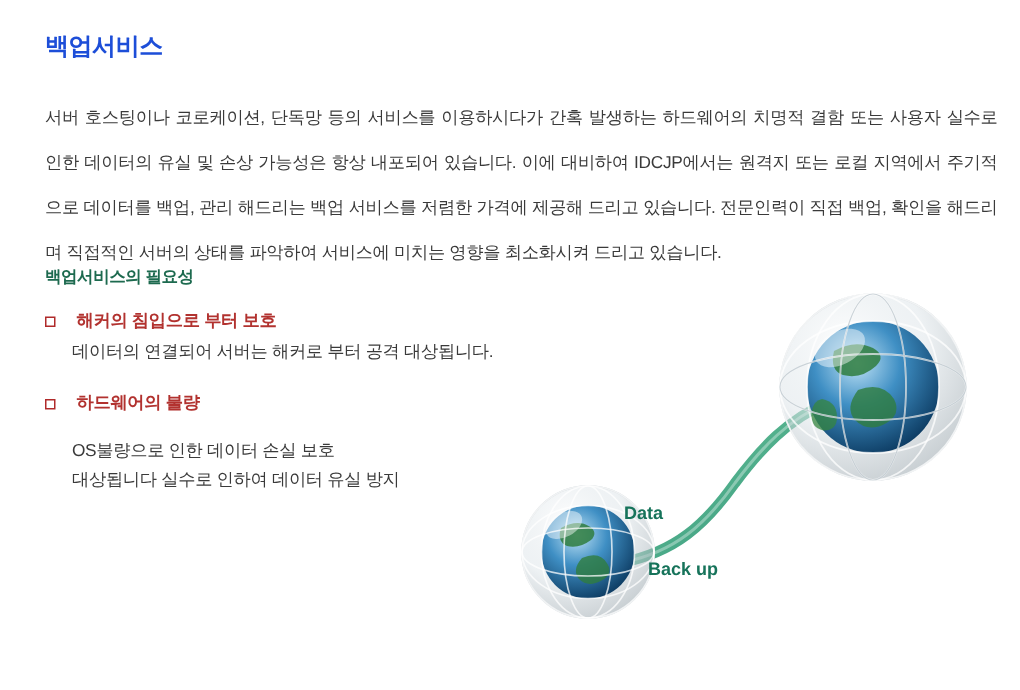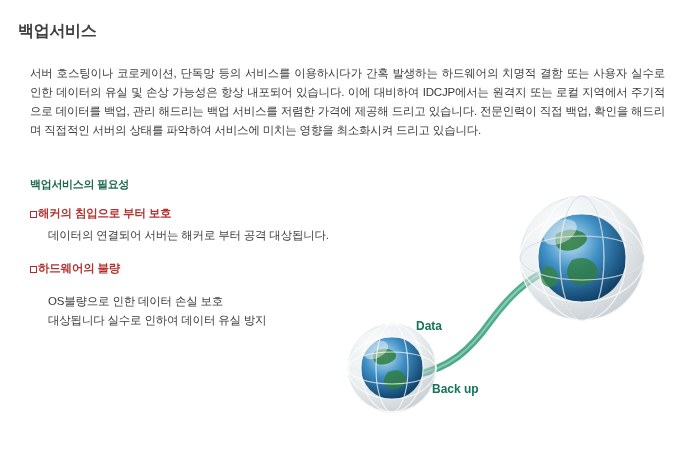--- a/index.html
+++ b/index.html
@@ -16,64 +16,64 @@
     position: relative;
   }
   .page {
     position: absolute;
     inset: 0;
   }
 
   
   .h-main {
     position: absolute;
-    left: 18px;
+    left: 30px;
     top: 10px;
     font-size: 16px;
     font-weight: bold;
-    color: #404040;
+    color: #1d4ed8;
     letter-spacing: -0.3px;
   }
   .h-sub {
     position: absolute;
     left: 30px;
     top: 168px;
     font-size: 11px;
     font-weight: bold;
     color: #1d6a4f;
     letter-spacing: -0.3px;
   }
 
   
   .intro {
     position: absolute;
     left: 30px;
     top: 52px;
     width: 635px;
     font-size: 11.5px;
-    line-height: 19px;
+    line-height: 30px;
     color: #3a3a3a;
     text-align: justify;
     letter-spacing: -0.2px;
   }
 
   
   .list {
     position: absolute;
     left: 30px;
     top: 206px;
     width: 430px;
   }
   .item {
     margin-bottom: 16px;
   }
   .item-head {
     display: flex;
     align-items: flex-start;
-    gap: 1px;
+    gap: 14px;
   }
   .sq {
     width: 5px;
     height: 5px;
     margin-top: 5px;
     border: 1px solid #b02a2a;
     background: transparent;
     flex: none;
   }
   .item-title {
@@ -96,33 +96,32 @@
   .graphic {
     position: absolute;
     right: 0;
     top: 190px;
     width: 360px;
     height: 230px;
   }
   .label-data {
     position: absolute;
     left: 96px;
-    top: 129px;
+    top: 145px;
     font-size: 12px;
     font-weight: bold;
     color: #16735a;
   }
   .label-backup {
     position: absolute;
     left: 112px;
     top: 182px;
     font-size: 12px;
     font-weight: bold;
     color: #16735a;
-    margin-top: 10px;
   }
 </style>
 </head>
 <body>
 
 <div class="page">
 
   <h1 class="h-main">백업서비스</h1>
 
   <p class="intro">서버 호스팅이나 코로케이션, 단독망 등의 서비스를 이용하시다가 간혹 발생하는 하드웨어의 치명적 결함 또는 사용자 실수로 인한 데이터의 유실 및 손상 가능성은 항상 내포되어 있습니다. 이에 대비하여 IDCJP에서는 원격지 또는 로컬 지역에서 주기적으로 데이터를 백업, 관리 해드리는 백업 서비스를 저렴한 가격에 제공해 드리고 있습니다. 전문인력이 직접 백업, 확인을 해드리며 직접적인 서버의 상태를 파악하여 서비스에 미치는 영향을 최소화시켜 드리고 있습니다.</p>

